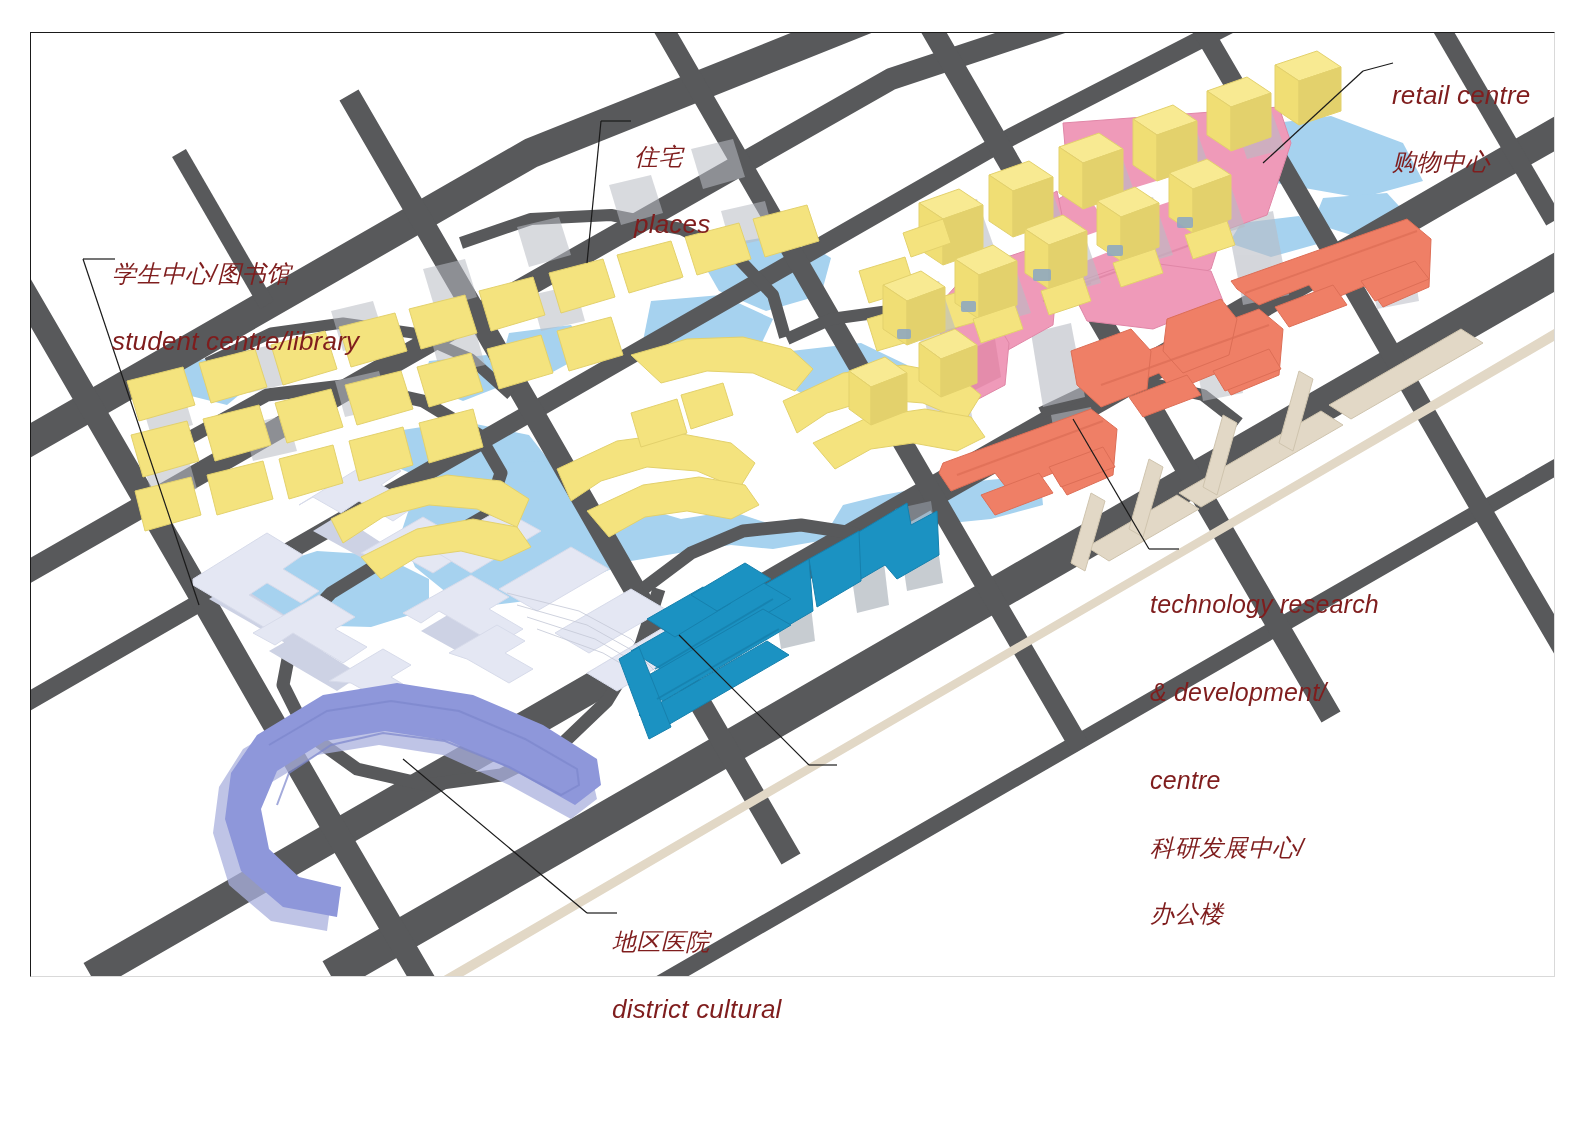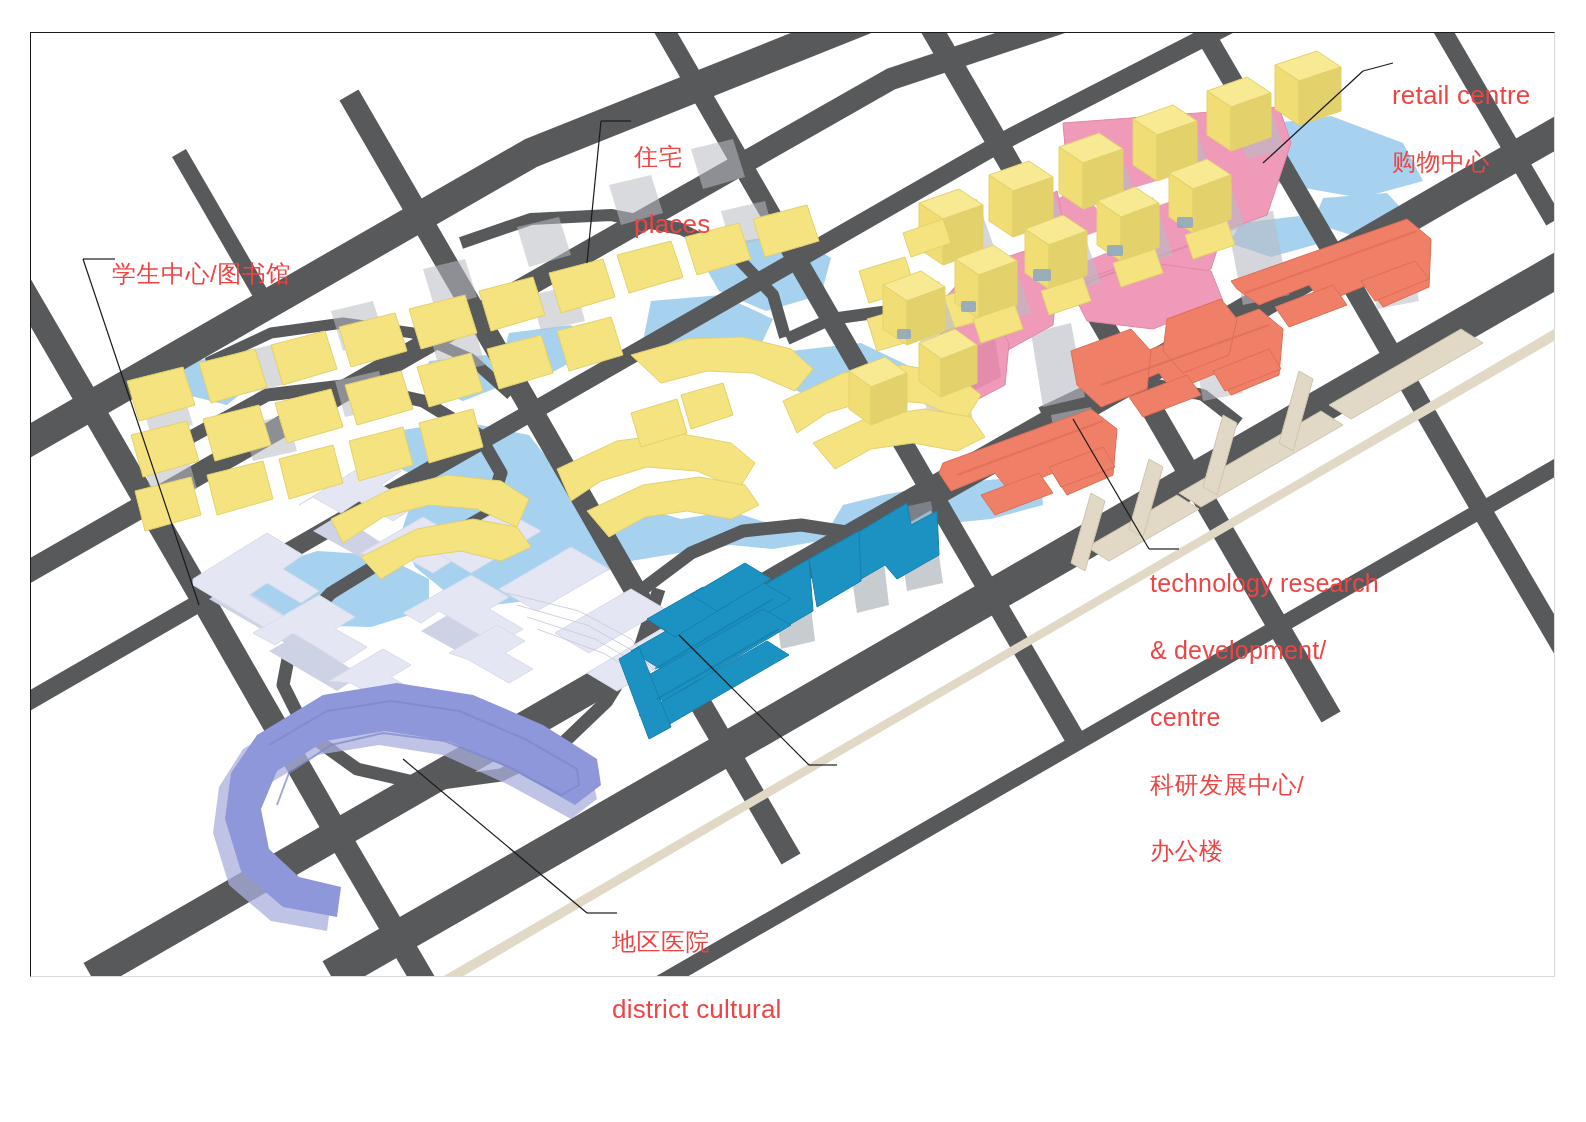--- a/index.html
+++ b/index.html
@@ -8,24 +8,24 @@
 
   #page{position:absolute;inset:0;background:#fff;}
 
   
   #map-frame{position:absolute;left:30px;top:32px;width:1523px;height:943px;
              border:1px solid #d9d9d9;border-top-color:#1a1a1a;border-left-color:#1a1a1a;
              background:#ffffff;overflow:hidden;}
   #map-svg{position:absolute;left:0;top:0;}
 
   
-  .label{position:absolute;color:#ef4444;line-height:1.18;white-space:pre;}
+  .label{position:absolute;color:#7f1d1d;line-height:1.18;white-space:pre;font-style:italic;}
   .label .cn{font-size:24px;letter-spacing:.5px;}
   .label .en{font-size:26px;letter-spacing:.2px;}
-  .label .en.small{font-size:25px;}
+  .label .en.small{font-size:25px;margin-top:21px;}
 
   #lbl-student{left:112px;top:222px;}
   #lbl-housing{left:634px;top:105px;}
   #lbl-retail{left:1392px;top:42px;}
   #lbl-tech{left:1150px;top:531px;}
   #lbl-cultural{left:833px;top:745px;}
   #lbl-hospital{left:612px;top:890px;}
 
   
   #footer{position:absolute;right:18px;bottom:8px;text-align:right;}
@@ -422,20 +422,21 @@
 
           <path d="M556 880 L586 880"></path>
           <path d="M556 880 L372 726"></path>
         </g>
       </g>
     </svg>
   </div>
 
   <div class="label" id="lbl-student">
     <div class="cn">学生中心/图书馆</div>
+    <div class="en">student centre/library</div>
   </div>
 
   <div class="label" id="lbl-housing">
     <div class="cn">住宅</div>
     <div class="en">places</div>
   </div>
 
   <div class="label" id="lbl-retail">
     <div class="en">retail centre</div>
     <div class="cn">购物中心</div>

